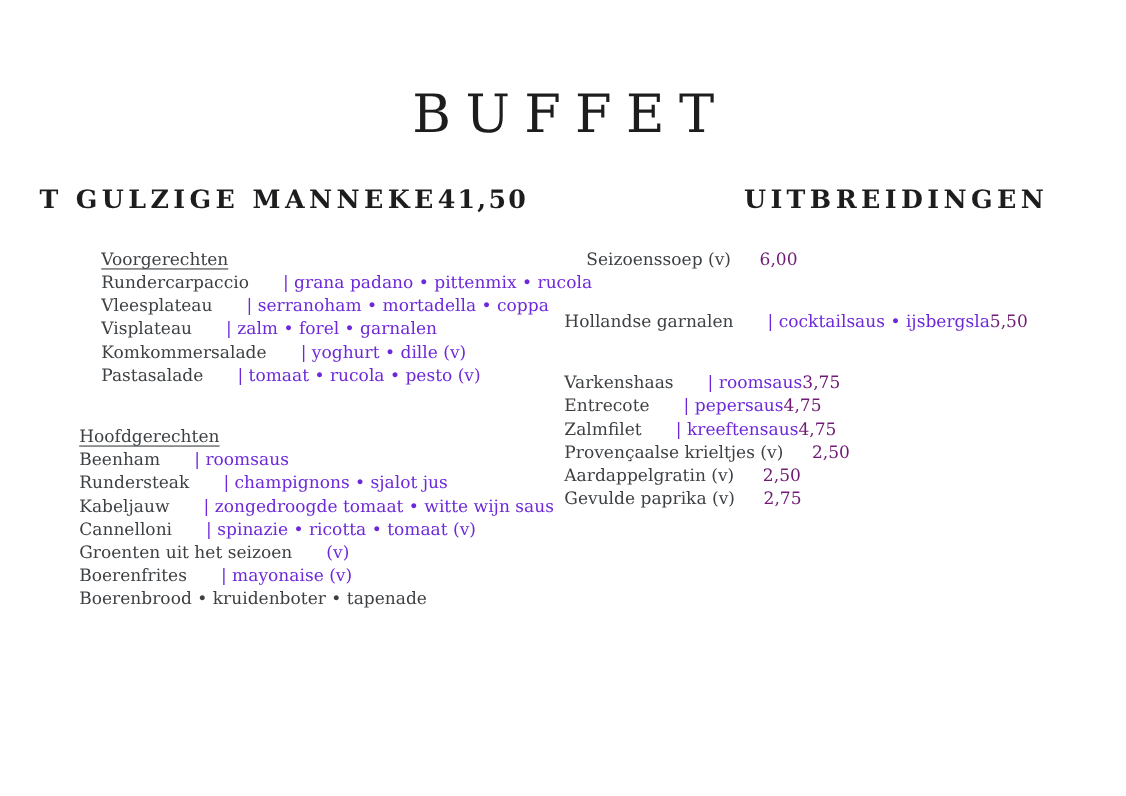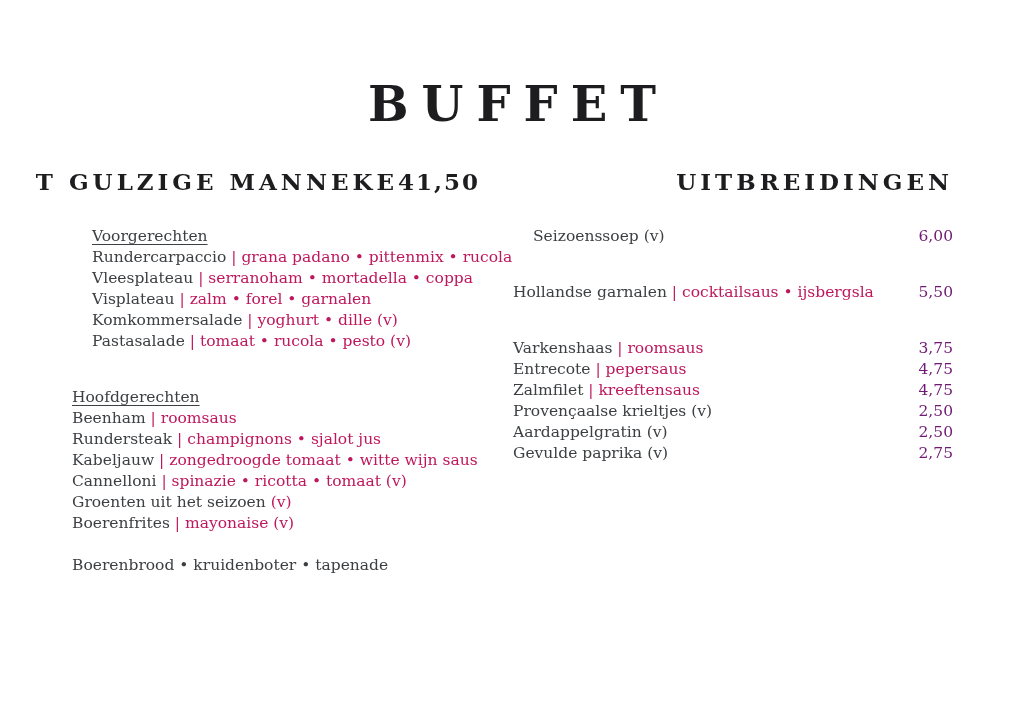--- a/index.html
+++ b/index.html
@@ -9,21 +9,21 @@
     font-family: "DejaVu Serif", "Liberation Serif", serif;
     color: #3d4043;
     position: relative;
     overflow: hidden;
   }
   .page-title {
     position: absolute;
     top: 76px; left: 0; right: 0;
     text-align: center;
     font-size: 48px;
-    font-weight: 700;
+    font-weight: 400;
     letter-spacing: 13px;
     text-indent: 13px;
     color: #1d1d1f;
   }
   .col { position: absolute; top: 168px; }
   .col-left  { left: 72px;  width: 408px; }
   .col-right { left: 513px; width: 440px; }
   .col-heading {
     display: flex;
     justify-content: flex-end;
@@ -39,31 +39,30 @@
   .menu-body { margin-top: 30px; font-size: 15.5px; line-height: 21px; }
   .section { margin-top: 35px; }
   .section:first-child { margin-top: 0; margin-left: 20px; }
   .section-heading {
     text-decoration: underline;
     text-underline-offset: 3px;
     color: #3d4043;
   }
   .menu-line { white-space: nowrap; }
   .name { color: #3d4043; }
-  .desc { color: #be185d; }
+  .desc { color: #6d28d9; padding-left: 26px; }
   .desc:not(:empty)::before { content: " "; }
   .row {
     display: flex;
-    justify-content: space-between;
+    justify-content: flex-start;
     align-items: baseline;
     white-space: nowrap;
-    gap: 44px;
   }
   .row .price { color: #701a75; }
-  .footer-line { margin-top: 21px; color: #3d4043; }
+  .footer-line { color: #3d4043; }
 </style>
 </head>
 <body>
 
 <h1 class="page-title">BUFFET</h1>
 
 <div class="col col-left">
   <div class="col-heading">
     <span>T GULZIGE MANNEKE</span>
     <span class="hprice">41,50</span>

